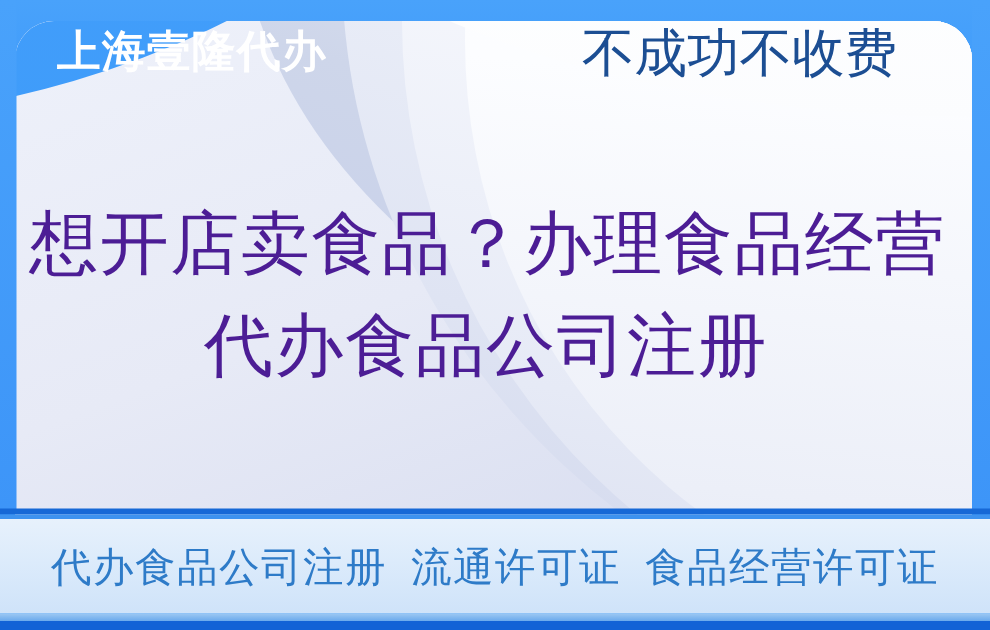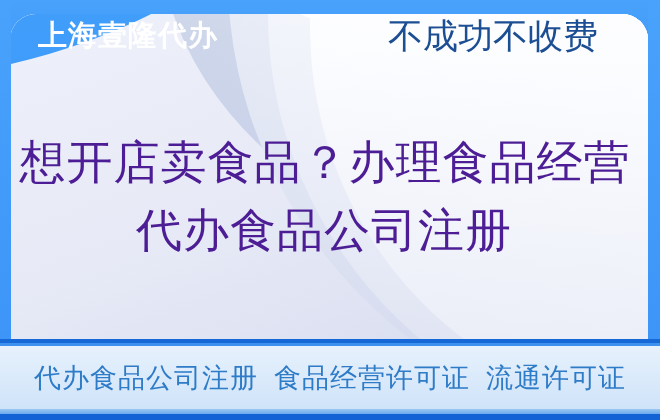--- a/index.html
+++ b/index.html
@@ -266,18 +266,18 @@
   </div>
 
   <div class="bottom-bar">
     <div class="bar-rule-top"></div>
     <div class="bar-rule-top2"></div>
     <div class="bar-body"></div>
     <div class="bar-rule-bot"></div>
     <div class="bar-rule-bot2"></div>
     <div class="keywords">
       <span>代办食品公司注册</span>
+      <span>流通许可证</span>
       <span>食品经营许可证</span>
-      <span>流通许可证</span>
     </div>
   </div>
 
 </div>
 
 </body></html>

